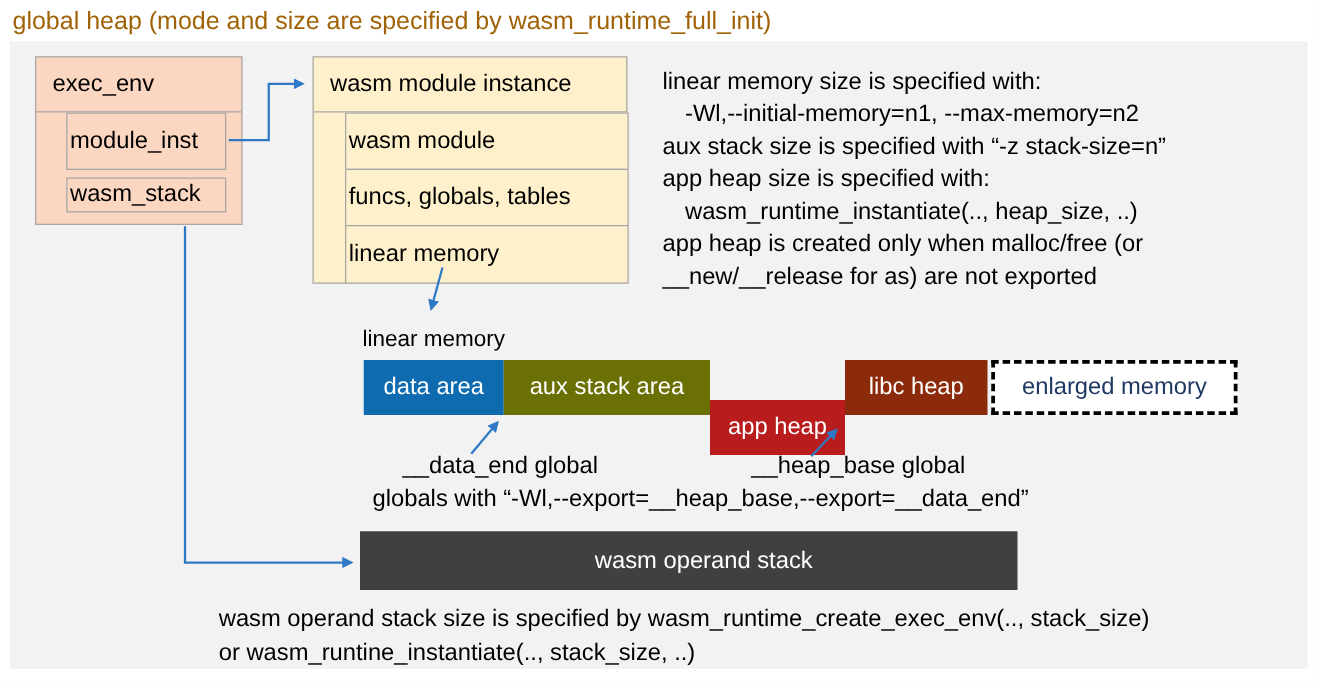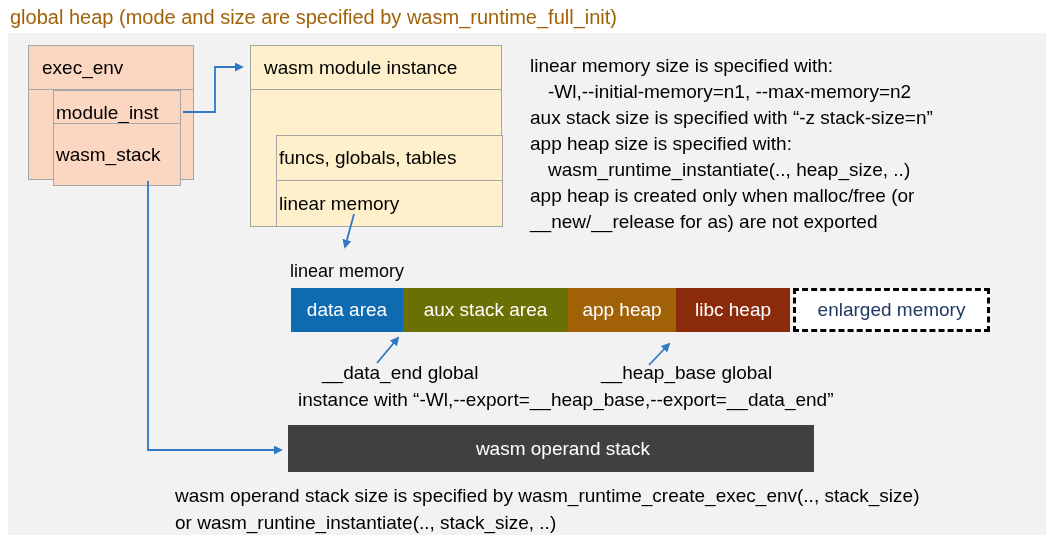--- a/index.html
+++ b/index.html
@@ -52,50 +52,51 @@
 </head>
 <body style="color: rgb(0, 0, 0);">
 
 <div class="abs title">global heap (mode and size are specified by wasm_runtime_full_init)</div>
 
 <div class="abs panel" style="background-color: rgb(242, 242, 242);"></div>
 
 <div class="tree-box" style="left: 28px; top: 45px; width: 166px; height: 135px; background-color: rgb(251, 214, 192);">
   <div class="tree-header">exec_env</div>
   <div class="tree-child" style="left: 24px; top: 44px; width: 128px; height: 46px; background-color: rgb(251, 214, 192);">module_inst</div>
-  <div class="tree-child" style="left: 24px; top: 77px; width: 128px; height: 63px; background-color: rgb(251, 214, 192);">wasm_stack</div>
+  <div class="tree-child" style="left: 24px; top: 96px; width: 128px; height: 28px; background-color: rgb(251, 214, 192);">wasm_stack</div>
 </div>
 
 <div class="tree-box" style="left: 250px; top: 45px; width: 252px; height: 182px; background-color: rgb(253, 240, 203);">
   <div class="tree-header">wasm module instance</div>
+  <div class="tree-child" style="left: 25px; top: 44px; width: 227px; height: 46px; background-color: rgb(253, 240, 203);">wasm module</div>
   <div class="tree-child" style="left: 25px; top: 89px; width: 227px; height: 46px; background-color: rgb(253, 240, 203);">funcs, globals, tables</div>
   <div class="tree-child" style="left: 25px; top: 134px; width: 227px; height: 47px; background-color: rgb(253, 240, 203);">linear memory</div>
 </div>
 
 <div class="abs notes" style="left:530px;top:53px">
   <div class="line">linear memory size is specified with:</div>
   <div class="line indent">-Wl,--initial-memory=n1, --max-memory=n2</div>
   <div class="line">aux stack size is specified with “-z stack-size=n”</div>
   <div class="line">app heap size is specified with:</div>
   <div class="line indent">wasm_runtime_instantiate(.., heap_size, ..)</div>
   <div class="line">app heap is created only when malloc/free (or</div>
   <div class="line">__new/__release for as) are not exported</div>
 </div>
 
 <div class="abs mem-label" style="left:290px;top:261px">linear memory</div>
 
 <div class="seg" style="left: 291px; width: 112px; background-color: rgb(14, 107, 176); color: rgb(255, 255, 255);">data area</div>
 <div class="seg" style="left: 403px; width: 165px; background-color: rgb(106, 112, 4); color: rgb(255, 255, 255);">aux stack area</div>
-<div class="seg" style="left: 568px; width: 108px; background-color: #a16207; color: rgb(255, 255, 255);">app heap</div>
+<div class="seg" style="left: 568px; width: 108px; background-color: #b91c1c; color: rgb(255, 255, 255); margin-top: 32px;">app heap</div>
 <div class="seg" style="left: 676px; width: 114px; background-color: rgb(140, 43, 11); color: rgb(255, 255, 255);">libc heap</div>
 <div class="seg dashed" style="left: 793px; width: 197px; background-color: rgb(255, 255, 255); color: rgb(31, 56, 100);">enlarged memory</div>
 
 <div class="abs anno" style="left:322px;top:362px">__data_end global</div>
 <div class="abs anno" style="left:601px;top:362px">__heap_base global</div>
-<div class="abs anno" style="left:298px;top:389px">instance with “-Wl,--export=__heap_base,--export=__data_end”</div>
+<div class="abs anno" style="left:298px;top:389px">globals with “-Wl,--export=__heap_base,--export=__data_end”</div>
 
 <div class="bar" style="left: 288px; top: 425px; width: 502px; height: 47px; background-color: #404040; padding-left: 24px;">wasm operand stack</div>
 
 <div class="abs notes" style="left:175px;top:482px;line-height:27px">
   <div class="line">wasm operand stack size is specified by wasm_runtime_create_exec_env(.., stack_size)</div>
   <div class="line">or wasm_runtine_instantiate(.., stack_size, ..)</div>
 </div>
 
 <svg class="overlay" width="1054" height="547" viewBox="0 0 1054 547">
   <defs>

